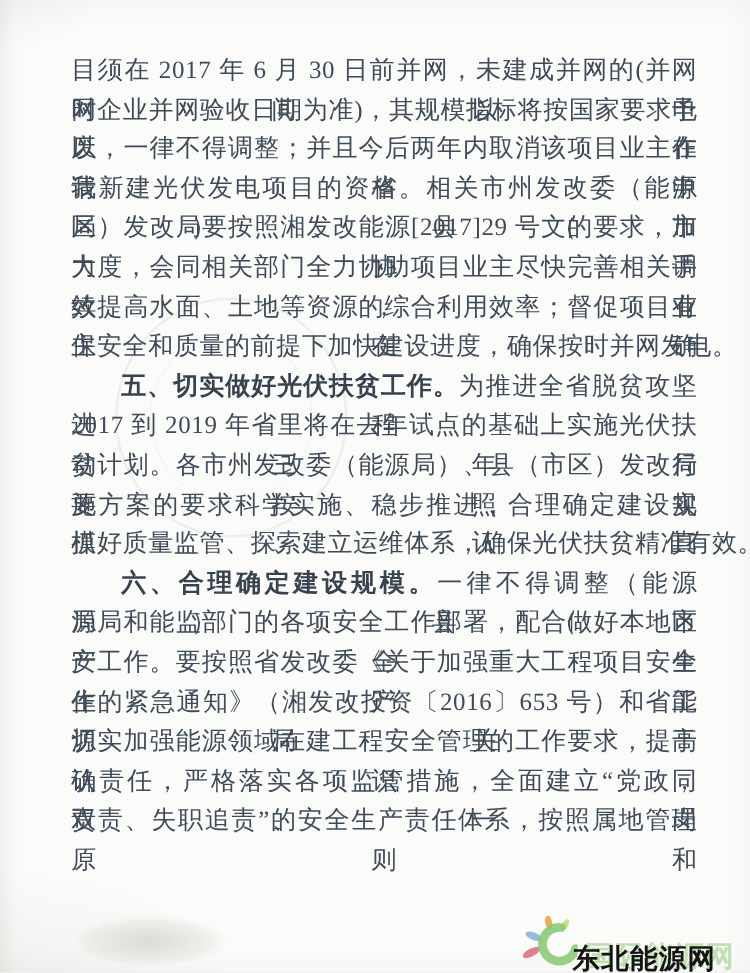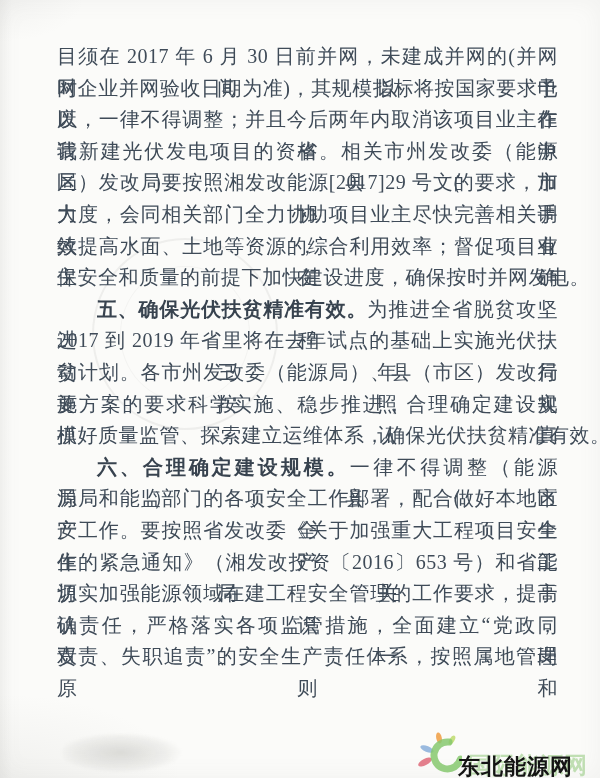--- a/index.html
+++ b/index.html
@@ -87,21 +87,21 @@
 
   <div class="doc-body">
       <div class="line just"><span class="seg">目须在 2017 年 6 月 30 日前并网，未建成并网的(并网时间以电</span></div>
       <div class="line just"><span class="seg">网企业并网验收日期为准)，其规模指标将按国家要求予以作</span></div>
       <div class="line just"><span class="seg">废，一律不得调整；并且今后两年内取消该项目业主在我省申</span></div>
       <div class="line just"><span class="seg">请新建光伏发电项目的资格。相关市州发改委（能源局）、县（市</span></div>
       <div class="line just"><span class="seg">区）发改局要按照湘发改能源[2017]29 号文的要求，加大协调</span></div>
       <div class="line just"><span class="seg">力度，会同相关部门全力协助项目业主尽快完善相关手续，有</span></div>
       <div class="line just"><span class="seg">效提高水面、土地等资源的综合利用效率；督促项目业主在确</span></div>
       <div class="line"><span class="seg">保安全和质量的前提下加快建设进度，确保按时并网发电。</span></div>
-      <div class="line indent just"><span class="seg bold">五、确保光伏扶贫精准有效。</span><span class="seg">为推进全省脱贫攻坚进程，</span></div>
+      <div class="line indent just"><span class="seg bold">五、切实做好光伏扶贫工作。</span><span class="seg">为推进全省脱贫攻坚进程，</span></div>
       <div class="line just"><span class="seg">2017 到 2019 年省里将在去年试点的基础上实施光伏扶贫三年行</span></div>
       <div class="line just"><span class="seg">动计划。各市州发改委（能源局）、县（市区）发改局要按照实</span></div>
       <div class="line just"><span class="seg">施方案的要求科学实施、稳步推进，合理确定建设规模、认真</span></div>
       <div class="line"><span class="seg">抓好质量监管、探索建立运维体系，确保光伏扶贫精准有效。</span></div>
       <div class="line indent just"><span class="seg bold">六、合理确定建设规模。</span><span class="seg">一律不得调整（能源局）、县（市</span></div>
       <div class="line just"><span class="seg">源局和能监部门的各项安全工作部署，配合做好本地区安全生</span></div>
       <div class="line just"><span class="seg">产工作。要按照省发改委《关于加强重大工程项目安全生产工</span></div>
       <div class="line just"><span class="seg">作的紧急通知》（湘发改投资〔2016〕653 号）和省能源局关于</span></div>
       <div class="line just"><span class="seg">切实加强能源领域在建工程安全管理的工作要求，提高认识，</span></div>
       <div class="line just"><span class="seg">确责任，严格落实各项监管措施，全面建立“党政同责、一岗</span></div>

